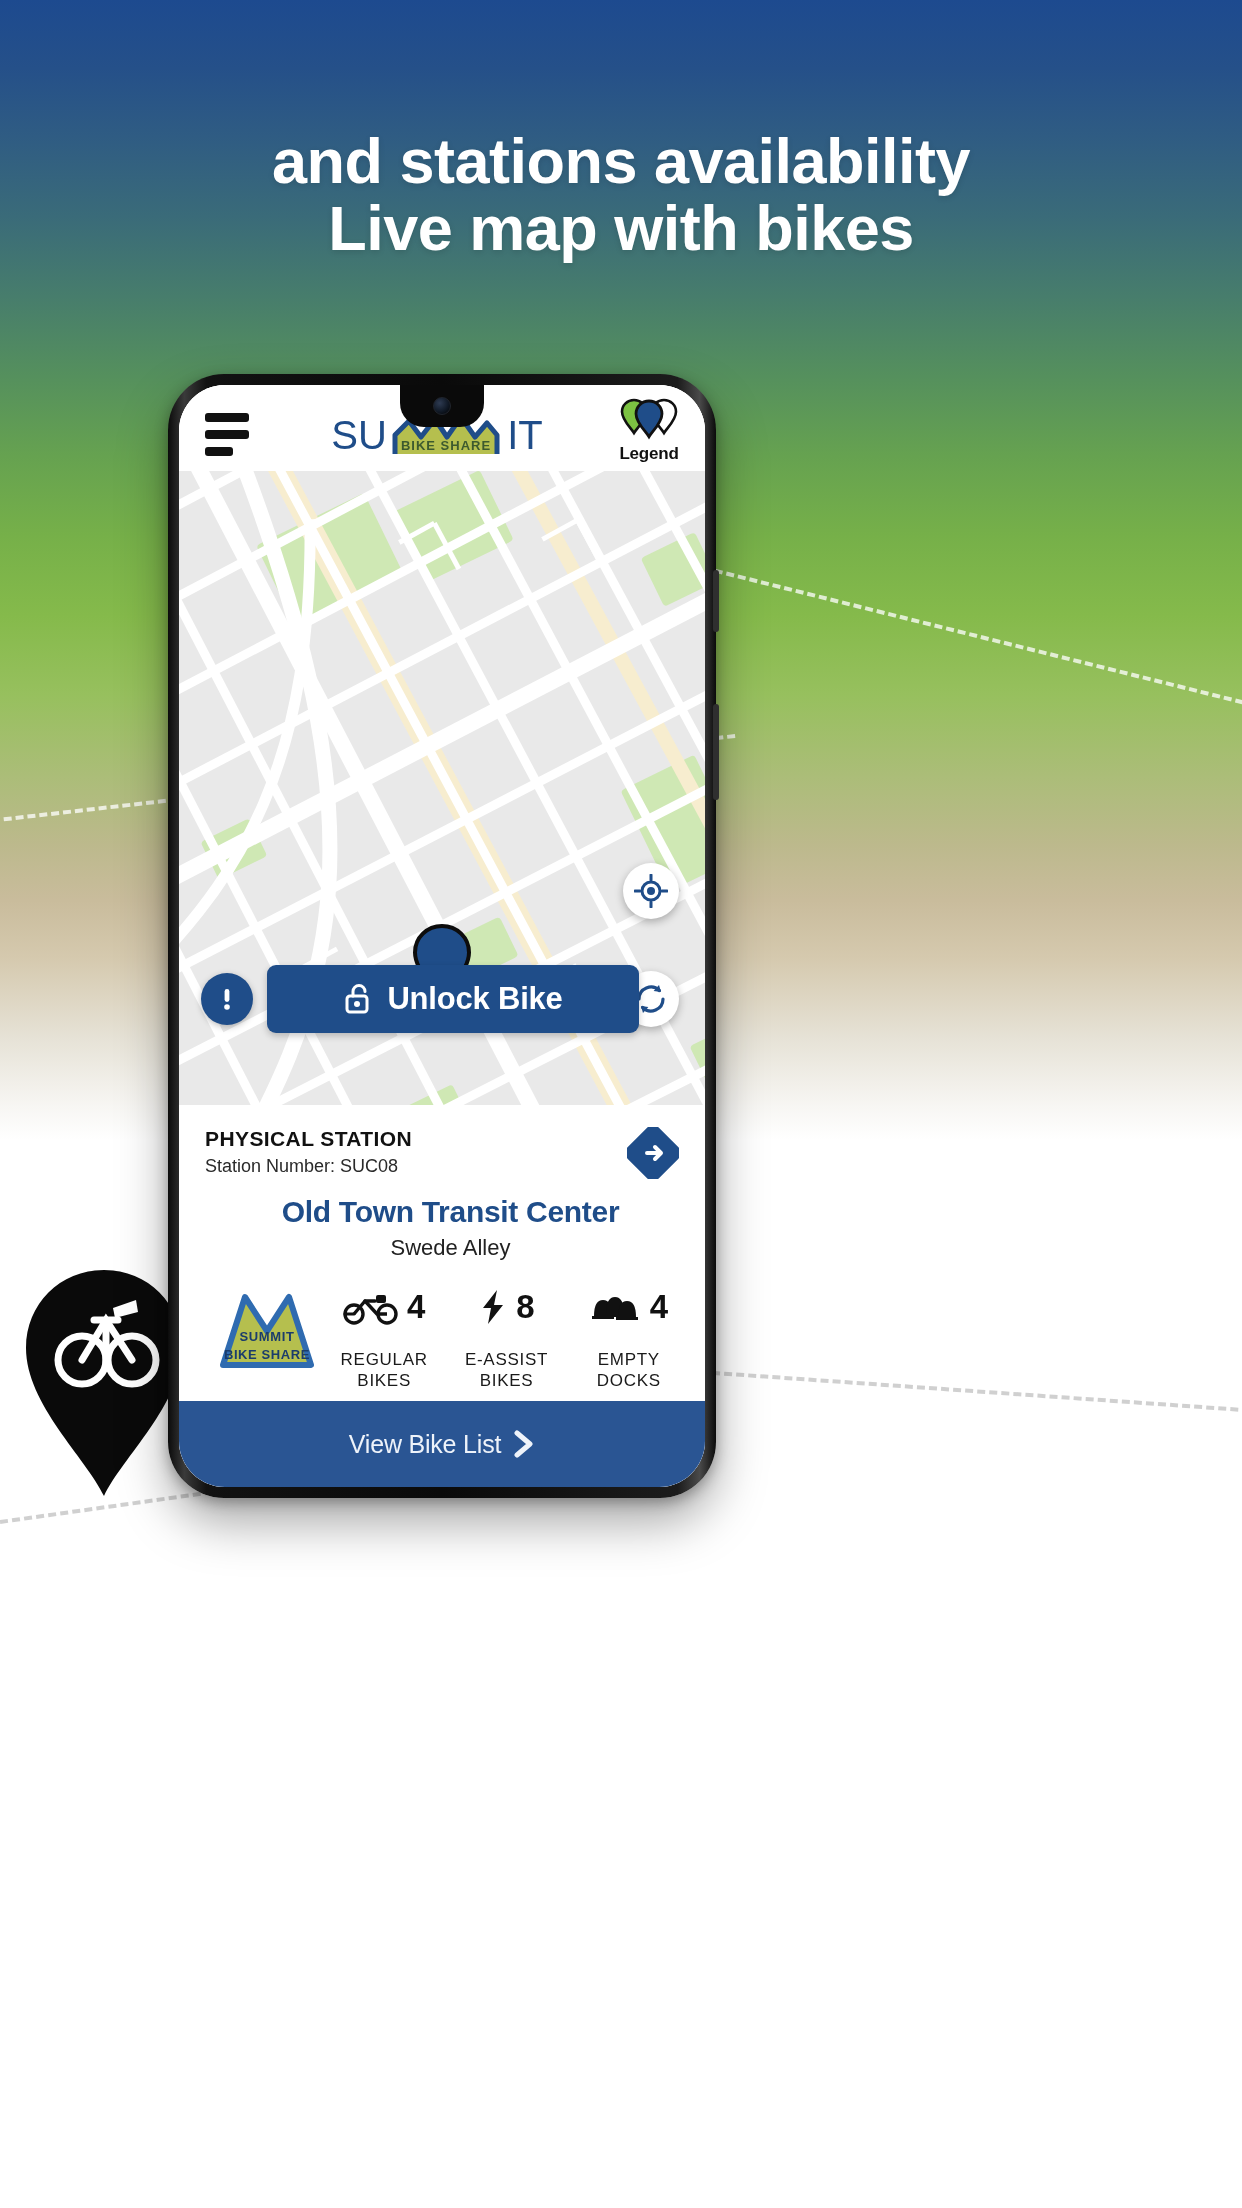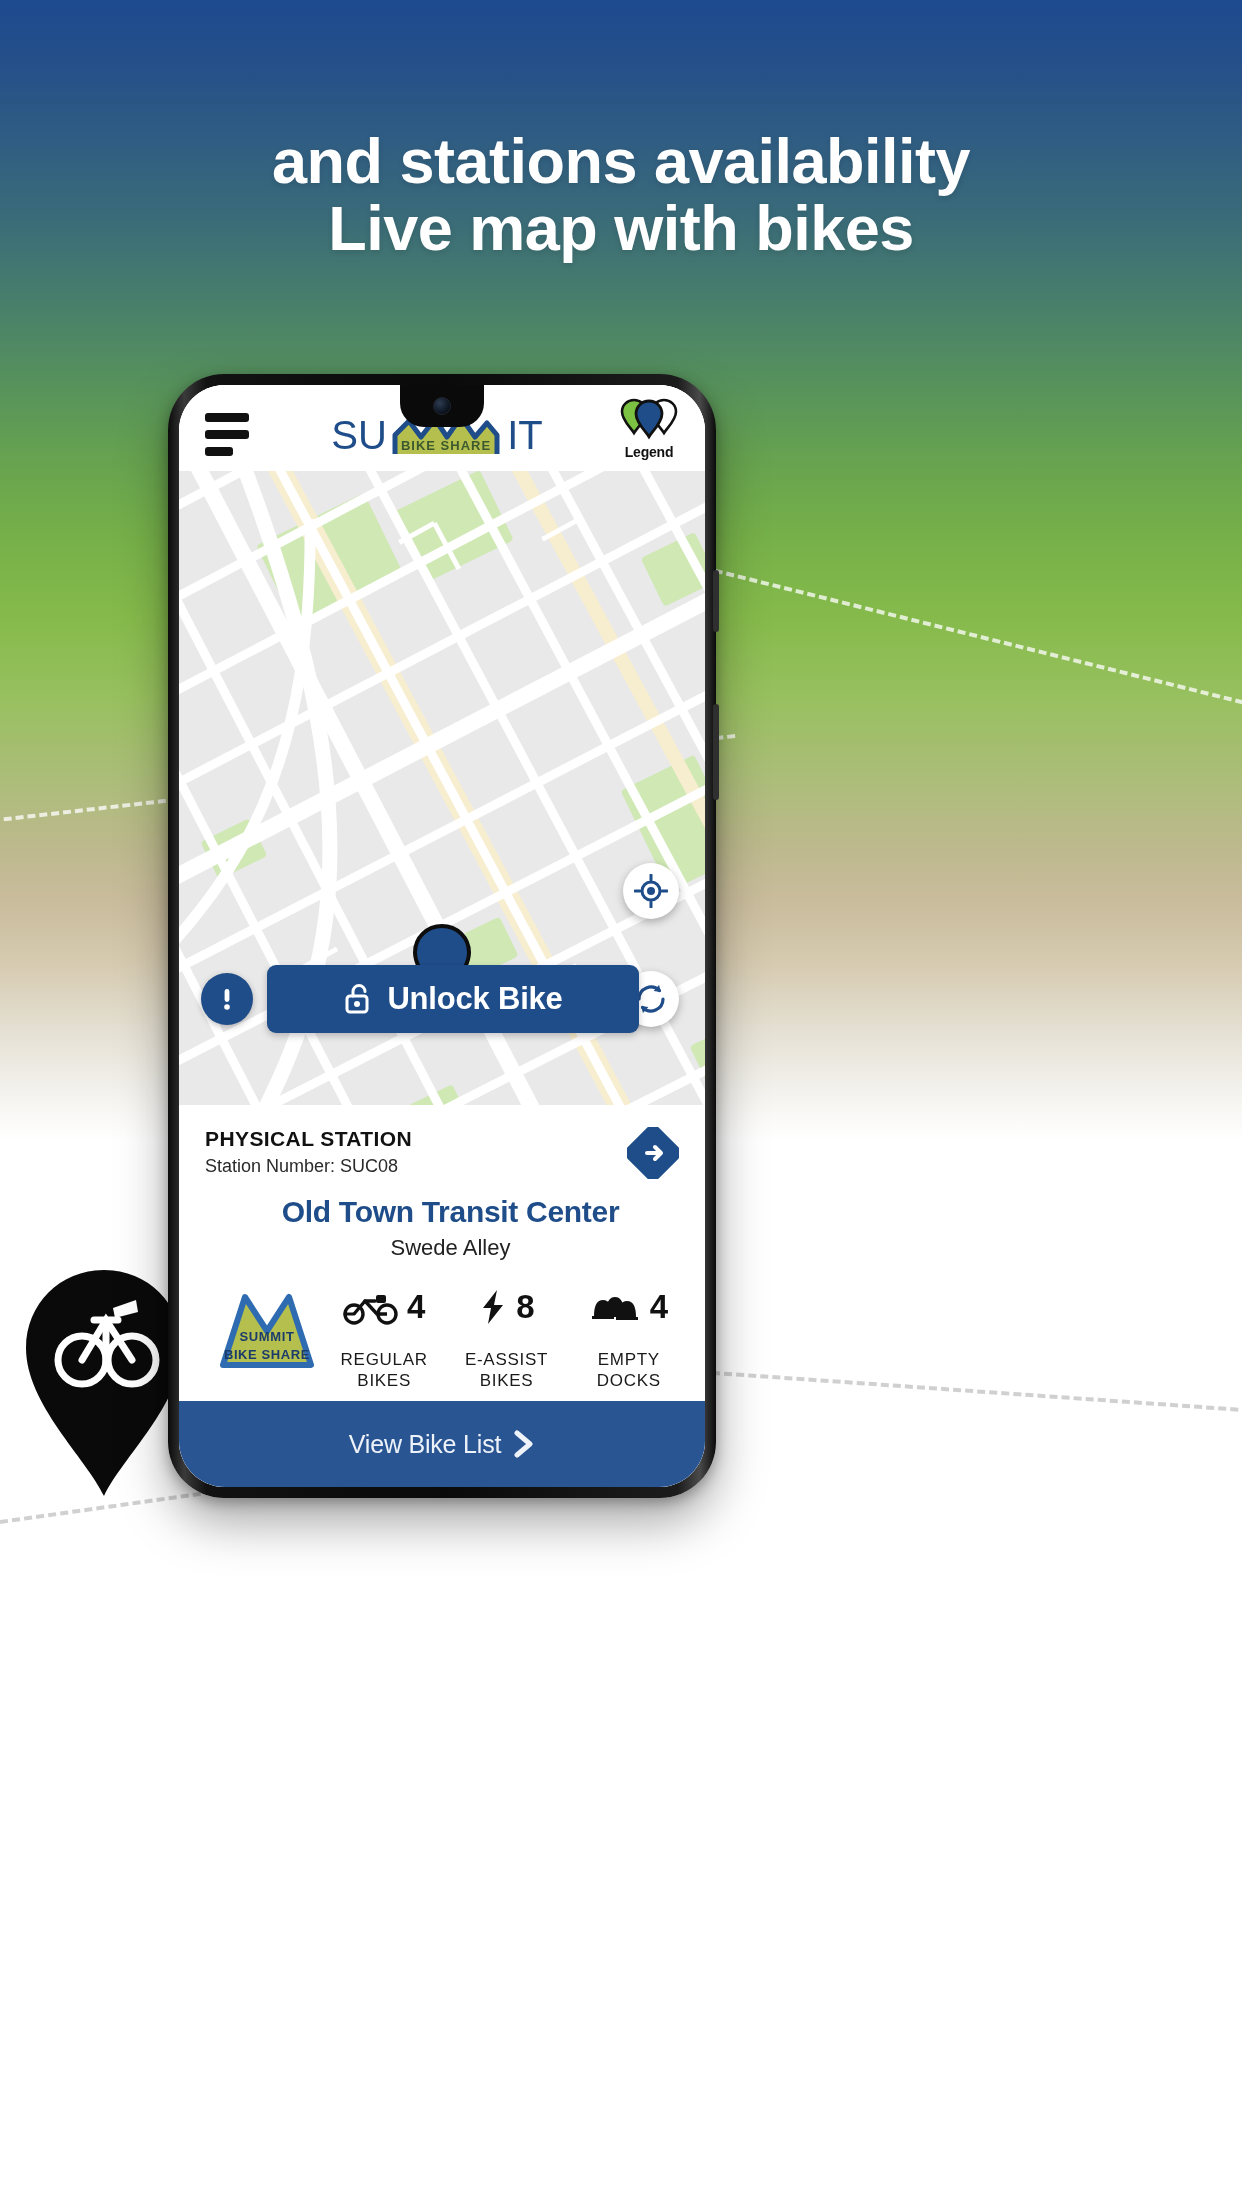--- a/index.html
+++ b/index.html
@@ -123,21 +123,21 @@
   .hamburger span { display:block; height:9px; background:#111; border-radius:3px; margin-bottom:8px; }
   .hamburger span:nth-child(1){ width:44px; }
   .hamburger span:nth-child(2){ width:44px; }
   .hamburger span:nth-child(3){ width:28px; }
 
   .brand { position:absolute; left:50%; top:28px; transform:translateX(-50%); width:234px; height:44px; }
   .brand svg { display:block; width:100%; height:100%; }
 
   .legend-btn { position:absolute; right:20px; top:12px; width:72px; text-align:center; }
   .legend-btn svg { display:block; margin:0 auto; width:58px; height:46px; }
-  .legend-label { font-size:14px; font-weight:bold; color:#111; margin-top:1px; letter-spacing:-0.2px; }
+  .legend-label { font-size:17px; font-weight:bold; color:#111; margin-top:1px; letter-spacing:-0.2px; }
 
   
   .map-wrap { position:relative; flex:1 1 auto; overflow:hidden; background:#ebebeb; }
   .map-svg { position:absolute; left:-60px; top:-120px; width:760px; height:1020px; }
 
   .map-pin-main { position:absolute; left:50%; top:452px; transform:translateX(-50%); width:62px; height:88px; }
   .map-pin-main svg { width:100%; height:100%; display:block; }
 
   .fab {
     position:absolute; width:56px; height:56px; border-radius:50%;

